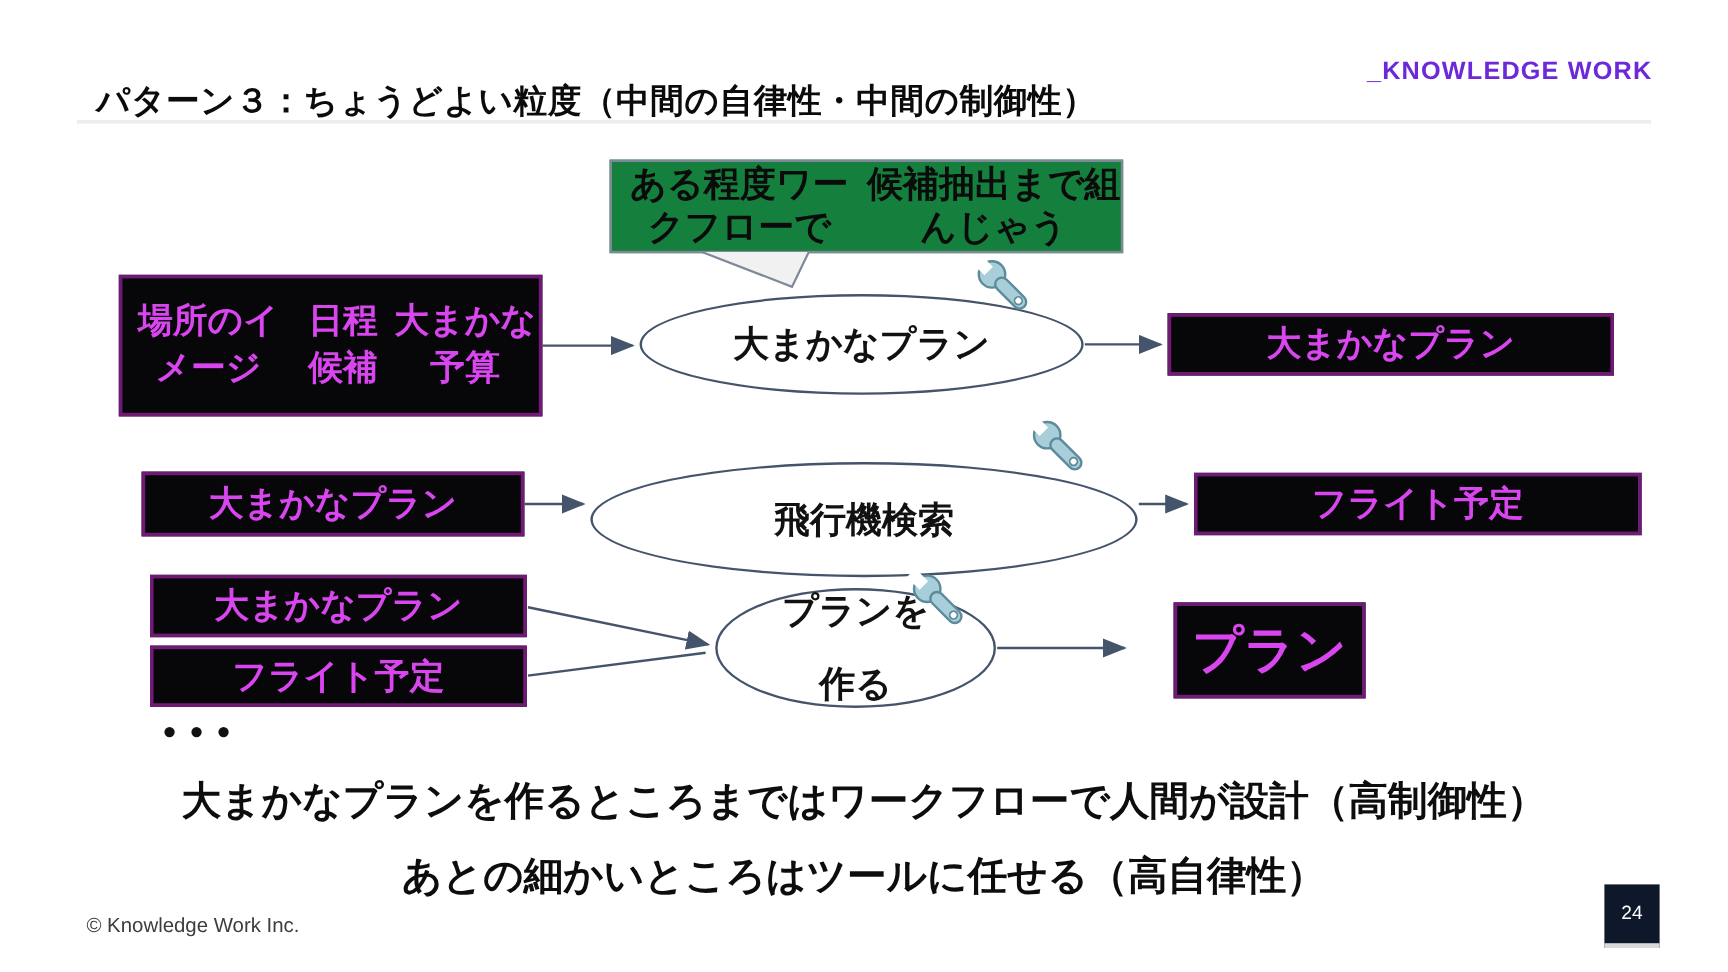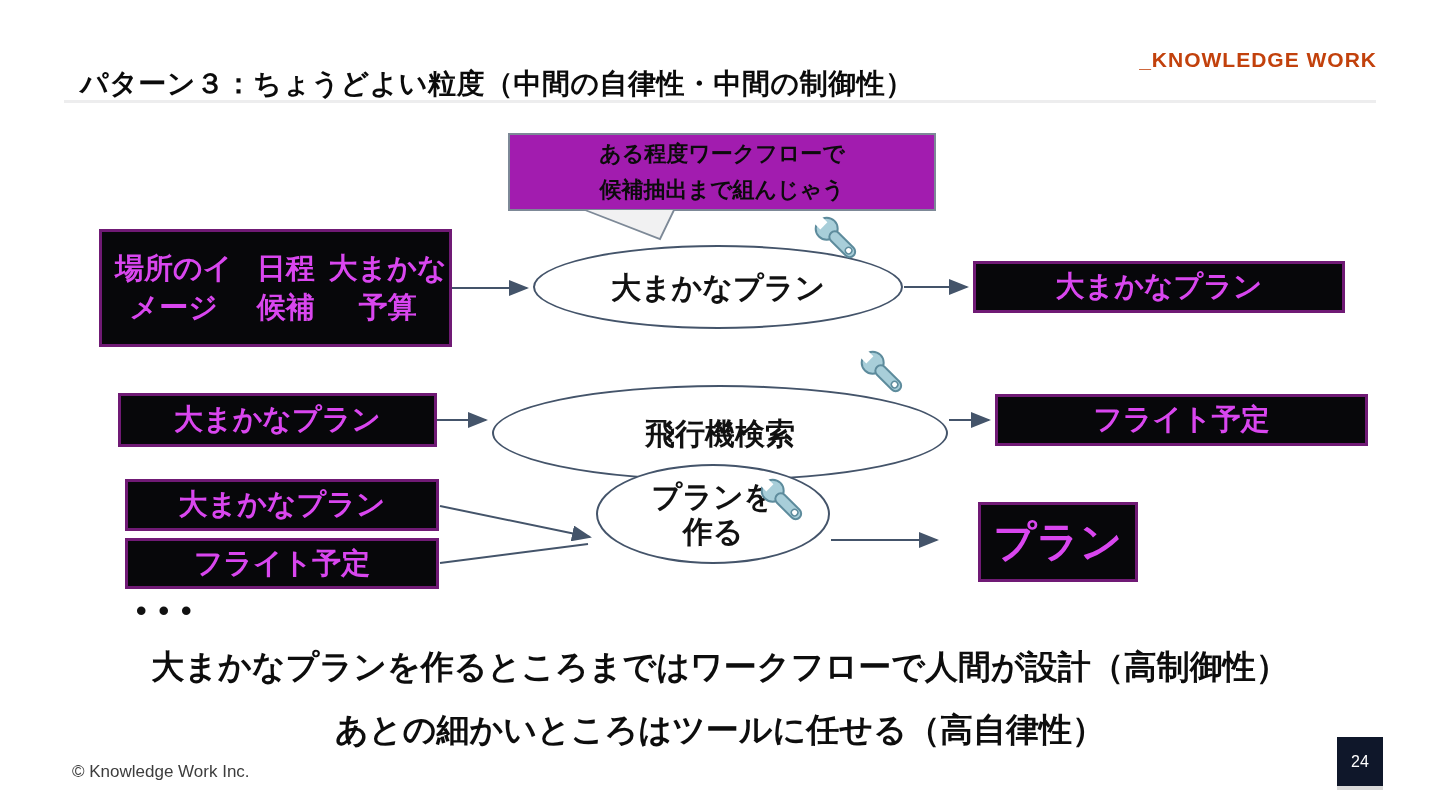--- a/index.html
+++ b/index.html
@@ -1,27 +1,27 @@
 <!DOCTYPE html>
 <html><head>
 <meta charset="utf-8">
 <style>
   html,body{margin:0;padding:0;background:#fff;}
   .slide{
     position:relative;width:1440px;height:810px;background:#ffffff;overflow:hidden;
     font-family:"Liberation Sans","DejaVu Sans",sans-serif;color:#0b0b0b;
   }
   .title{position:absolute;left:80px;top:42px;font-size:28px;font-weight:700;letter-spacing:0.5px;margin-top:23px;}
-  .logo{position:absolute;right:63px;top:48px;font-size:21px;font-weight:800;letter-spacing:1px;color:#c2410c;white-space:nowrap;}
+  .logo{position:absolute;right:63px;top:48px;font-size:21px;font-weight:800;letter-spacing:1px;color:#6d28d9;white-space:nowrap;}
   .divider{position:absolute;left:64px;top:100px;width:1312px;height:3px;background:#ededee;}
   .callout{
     position:absolute;left:508px;top:133px;width:428px;height:78px;box-sizing:border-box;
-    background:#a21caf;border:2px solid #7d8997;z-index:2;
-    display:flex;flex-direction:column;align-items:center;justify-content:center;
-    font-size:22px;font-weight:700;line-height:36px;text-align:center;
+    background:#15803d;border:2px solid #7d8997;z-index:2;
+    display:flex;align-items:center;justify-content:center;
+    font-size:30px;font-weight:700;line-height:36px;text-align:center;
   }
   .bbox{
     position:absolute;box-sizing:border-box;z-index:1;
     background:#07070a;border:3px solid #701a75;color:#d946ef;
     display:flex;flex-direction:row;align-items:center;justify-content:center;
     font-weight:700;font-size:29px;text-align:center;
   }
   .bbox .ln{line-height:39px;}
   .ellipse{
     position:absolute;box-sizing:border-box;z-index:1;
@@ -30,21 +30,21 @@
     font-weight:700;font-size:30px;color:#111;text-align:center;line-height:35px;
   }
   .r1-in{left:99px;top:229px;width:353px;height:118px;}
   .el1{left:533px;top:245px;width:370px;height:84px;}
   .r1-out{left:973px;top:261px;width:372px;height:52px;}
   .r2-in{left:118px;top:393px;width:319px;height:54px;}
   .el2{left:492px;top:385px;width:456px;height:96px;font-family:Liberation Serif, serif;}
   .r2-out{left:995px;top:394px;width:373px;height:52px;}
   .r3-in1{left:125px;top:479px;width:314px;height:52px;}
   .r3-in2{left:125px;top:538px;width:314px;height:51px;}
-  .el3{left:596px;top:464px;width:234px;height:100px;}
+  .el3{left:596px;top:490px;width:234px;height:100px;justify-content:space-between;}
   .r3-out{left:943px;top:502px;width:160px;height:80px;font-size:42px;margin-left:35px;}
   .overlay{position:absolute;left:0;top:0;z-index:3;pointer-events:none;}
   .wrench{position:absolute;z-index:4;}
   .w1{left:806px;top:208px;}
   .w2{left:852px;top:342px;}
   .w3{left:752px;top:470px;}
   .dots{position:absolute;left:136px;top:594px;font-size:30px;font-weight:700;letter-spacing:12px;color:#111;}
   .note{position:absolute;left:0;width:1440px;text-align:center;font-size:33px;font-weight:700;color:#0d0d0d;}
   .note1{top:645px;}
   .note2{top:708px;}

